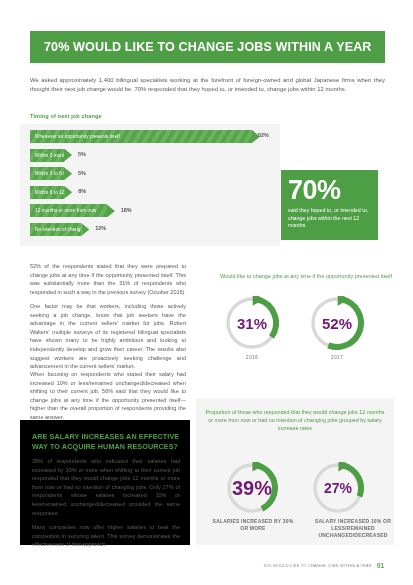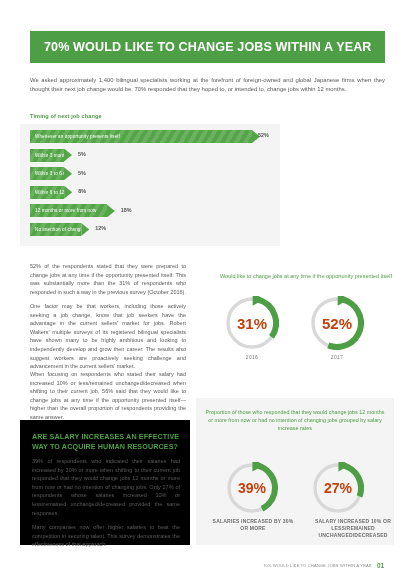--- a/index.html
+++ b/index.html
@@ -98,21 +98,21 @@
     text-align:center;font-size:5.5px;line-height:8.2px;color:#4E9E45;
   }
   .donut-wrap{position:absolute;}
   .donut-label{
     position:absolute;width:100%;text-align:center;
     font-size:5px;color:#7a7a7a;letter-spacing:.3px;
   }
   .donut-center{
     position:absolute;left:0;top:0;width:100%;height:100%;
     display:flex;align-items:center;justify-content:center;
-    font-size:15px;font-weight:bold;color:#c2410c;
+    font-size:15px;font-weight:bold;color:#701a75;
   }
 
   
   .panel-left{
     position:absolute;left:20px;top:420px;width:170px;height:125px;
     background:#000000;
   }
   .panel-left h2{
     margin:0;position:absolute;left:12px;top:12px;width:148px;
     font-size:7.2px;line-height:10px;color:#4E9E45;font-weight:bold;
@@ -205,20 +205,24 @@
       <div class="bar-row">
         <div class="bar" style="width: 51.2308px; background: rgb(84, 165, 72);">
           <div class="stripes"></div>
           <span class="bar-label">No intention of changing jobs</span>
         </div>
         <div class="bar-arrow" style="left: 51.2308px; background: rgb(84, 165, 72);"></div>
         <span class="bar-value" style="left: 65.2308px;">12%</span>
       </div>
     </div>
 
+  <div class="box70">
+    <div class="big">70%</div>
+    <div class="sub">said they hoped to, or intended to, change jobs within the next 12 months</div>
+  </div>
 
   <div class="body-col p1">52% of the respondents stated that they were prepared to change jobs at any time if the opportunity presented itself. This was substantially more than the 31% of respondents who responded in such a way in the previous survey (October 2016).</div>
   <div class="body-col p2">One factor may be that workers, including those actively seeking a job change, know that job seekers have the advantage in the current sellers' market for jobs. Robert Walters' multiple surveys of its registered bilingual specialists have shown many to be highly ambitious and looking to independently develop and grow their career. The results also suggest workers are proactively seeking challenge and advancement in the current sellers' market.</div>
   <div class="body-col p3">When focusing on respondents who stated their salary had increased 10% or less/remained unchanged/decreased when shifting to their current job, 56% said that they would like to change jobs at any time if the opportunity presented itself—higher than the overall proportion of respondents providing the same answer.</div>
 
   <div class="donut-caption">Would like to change jobs at any time if the opportunity presented itself</div>
   <div id="donuts-mid">
       <div class="donut-wrap" style="left: 225px; top: 296px; width: 54px; height: 54px;"><svg width="54" height="54" viewBox="0 0 54 54">
           <circle cx="27" cy="27" r="24" fill="none" stroke="#d8d8d8" stroke-width="3.3000000000000003"></circle>
           <path d="M 32.80612549439203 3.7129025693760838 A 24 24 0 0 1 46.51441826512867 40.970951283774944" fill="none" stroke="#4E9E45" stroke-width="6" stroke-linecap="butt"></path>
@@ -240,21 +244,21 @@
   </div>
 
   <div class="panel-right">
     <div class="cap">Proportion of those who responded that they would change jobs 12 months or more from now or had no intention of changing jobs grouped by salary increase rates</div>
   </div>
   <div id="donuts-bot">
       <div class="donut-wrap" style="left: 226px; top: 462px; width: 52px; height: 52px;"><svg width="52" height="52" viewBox="0 0 52 52">
           <circle cx="26" cy="26" r="23" fill="none" stroke="#d8d8d8" stroke-width="3.3000000000000003"></circle>
           <path d="M 31.56420359879236 3.6831982956520797 A 23 23 0 0 1 35.937972222445595 46.74214810731762" fill="none" stroke="#4E9E45" stroke-width="6" stroke-linecap="butt"></path>
           <polygon points="37.83420359879236,3.11319829565208 26.43420359879236,-3.384801704347919 26.43420359879236,9.611198295652079" fill="#4E9E45"></polygon>
-        </svg><div class="donut-center" style="font-size: 14px;">39%</div></div>
+        </svg><div class="donut-center" style="font-size: 20px;">39%</div></div>
       <div class="br-label" style="left: 211px; top: 518px; width: 84px;">SALARIES INCREASED BY 30% OR MORE</div>
       <div class="donut-wrap" style="left: 312px; top: 462px; width: 52px; height: 52px; text-decoration: underline;"><svg width="52" height="52" viewBox="0 0 52 52">
           <circle cx="26" cy="26" r="23" fill="none" stroke="#d8d8d8" stroke-width="3.3000000000000003"></circle>
           <path d="M 31.56420359879236 3.6831982956520797 A 23 23 0 0 1 47.443447427956784 34.31736511188812" fill="none" stroke="#4E9E45" stroke-width="6" stroke-linecap="butt"></path>
           <polygon points="37.83420359879236,3.11319829565208 26.43420359879236,-3.384801704347919 26.43420359879236,9.611198295652079" fill="#4E9E45"></polygon>
         </svg><div class="donut-center" style="font-size: 14px;">27%</div></div>
       <div class="br-label" style="left: 308px; top: 518px; width: 90px;">SALARY INCREASED 10% OR LESS/REMAINED UNCHANGED/DECREASED</div>
     </div>
 
   <div class="footer">

